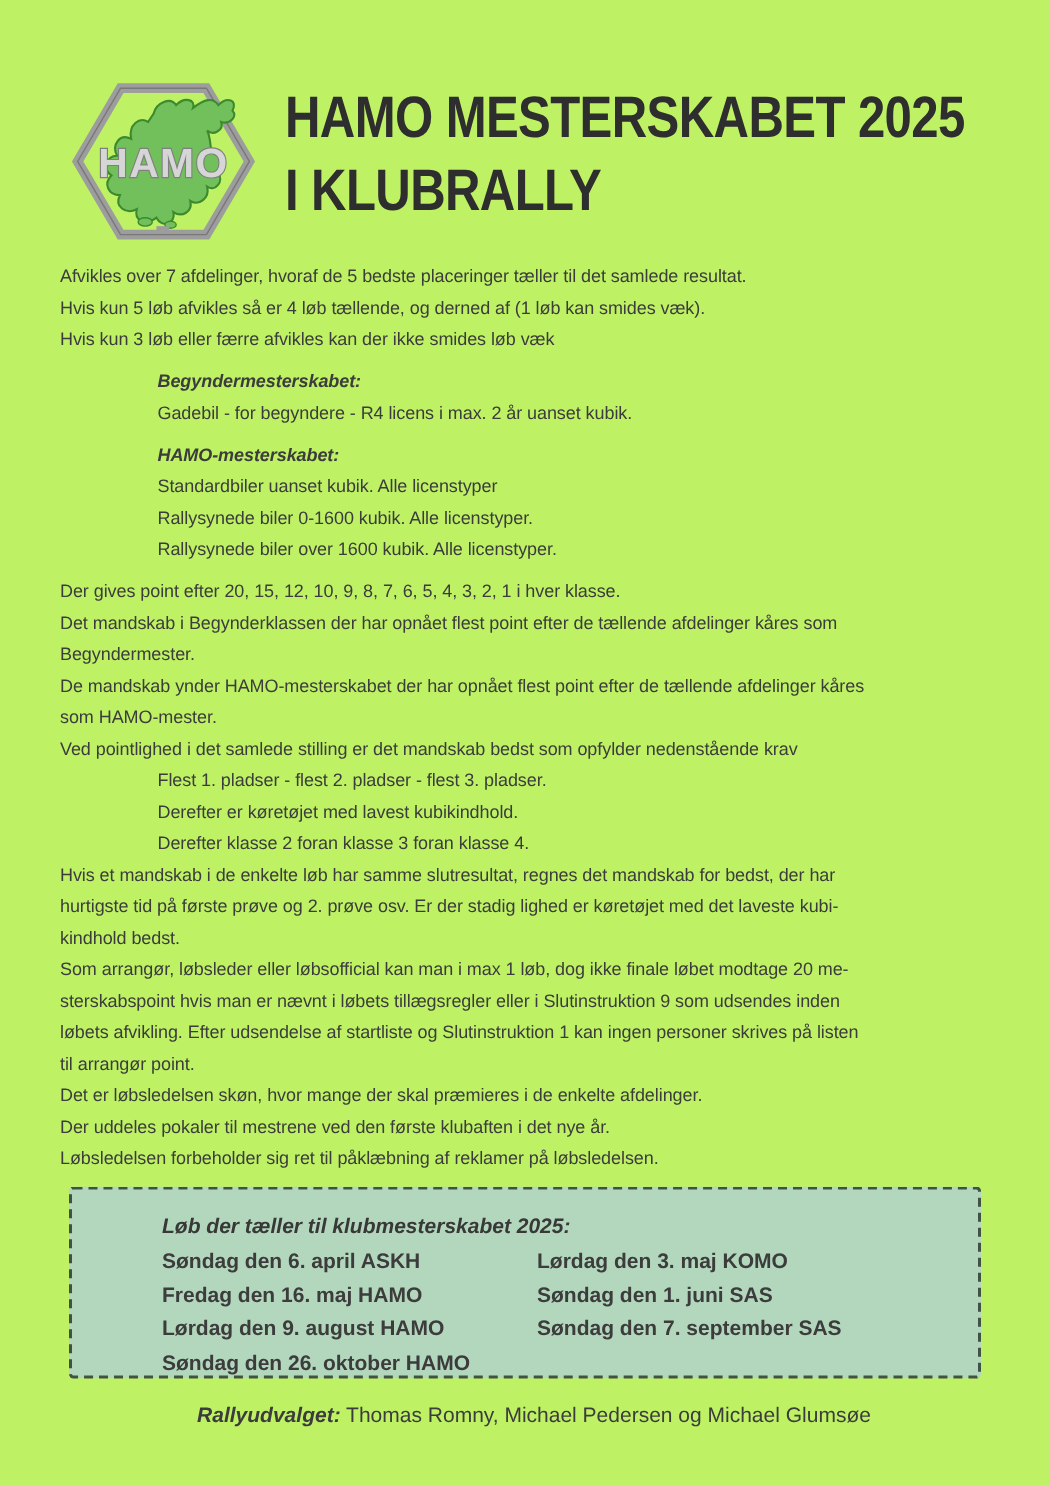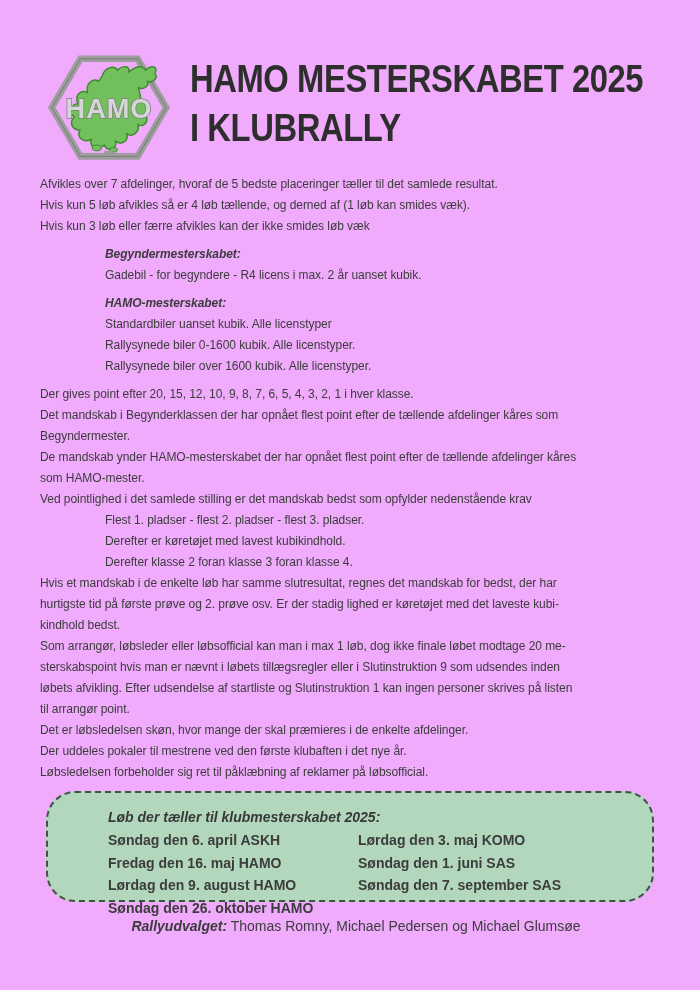--- a/index.html
+++ b/index.html
@@ -1,19 +1,19 @@
 <!DOCTYPE html>
 <html><head>
 <meta charset="utf-8">
 <style>
   html,body{margin:0;padding:0;background:#ffffff;}
   .page{
     position:relative;
     width:700px;height:990px;
-    background:#f0abfc;
+    background:#bef264;
     font-family:"Liberation Sans",sans-serif;
     color:#3c3c3c;
     overflow:hidden;
     box-sizing:border-box;
     padding:0 28px 0 40px;
   }
   
   .header{
     display:flex;
     align-items:flex-start;
@@ -51,24 +51,24 @@
   .block{margin:0;}
   .block.gap{margin-bottom:7px;}
   .block.indent{padding-left:65px;}
   .bheading{font-weight:bold;font-style:italic;}
   .bline{white-space:nowrap;}
   
   .schedule-box{
     margin-top:8px;
     margin-left:6px;
     width:608px;
-    height:111px;
+    height:128px;
     box-sizing:border-box;
     border:2.5px dashed #3f5245;
-    border-radius:29px;
+    border-radius:3px;
     padding:14px 0 0 60px;
     font-size:14px;
   }
   .schedule-title{
     font-weight:bold;
     font-style:italic;
     color:#383838;
     line-height:20px;
     margin-bottom:2px;
   }
@@ -145,21 +145,21 @@
       <div class="block">
         <div class="bline">Hvis et mandskab i de enkelte løb har samme slutresultat, regnes det mandskab for bedst, der har</div>
         <div class="bline">hurtigste tid på første prøve og 2. prøve osv. Er der stadig lighed er køretøjet med det laveste kubi-</div>
         <div class="bline">kindhold bedst.</div>
         <div class="bline">Som arrangør, løbsleder eller løbsofficial kan man i max 1 løb, dog ikke finale løbet modtage 20 me-</div>
         <div class="bline">sterskabspoint hvis man er nævnt i løbets tillægsregler eller i Slutinstruktion 9 som udsendes inden</div>
         <div class="bline">løbets afvikling. Efter udsendelse af startliste og Slutinstruktion 1 kan ingen personer skrives på listen</div>
         <div class="bline">til arrangør point.</div>
         <div class="bline">Det er løbsledelsen skøn, hvor mange der skal præmieres i de enkelte afdelinger.</div>
         <div class="bline">Der uddeles pokaler til mestrene ved den første klubaften i det nye år.</div>
-        <div class="bline">Løbsledelsen forbeholder sig ret til påklæbning af reklamer på løbsofficial.</div>
+        <div class="bline">Løbsledelsen forbeholder sig ret til påklæbning af reklamer på løbsledelsen.</div>
       </div>
     </div>
 
   <div class="schedule-box" style="background: rgb(178, 215, 188); border-color: rgb(63, 82, 69);">
     <div class="schedule-title">Løb der tæller til klubmesterskabet 2025:</div>
     <div class="schedule-columns">
       <div>
           <div class="srow">Søndag den 6. april ASKH</div>
           <div class="srow">Fredag den 16. maj HAMO</div>
           <div class="srow">Lørdag den 9. august HAMO</div>

